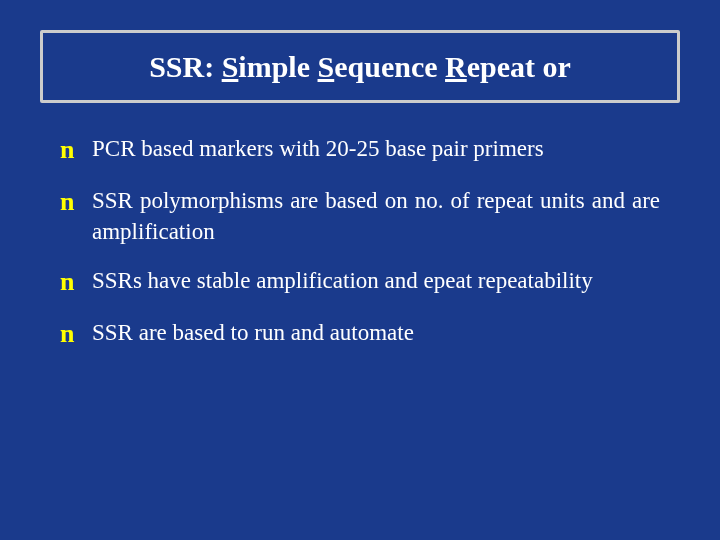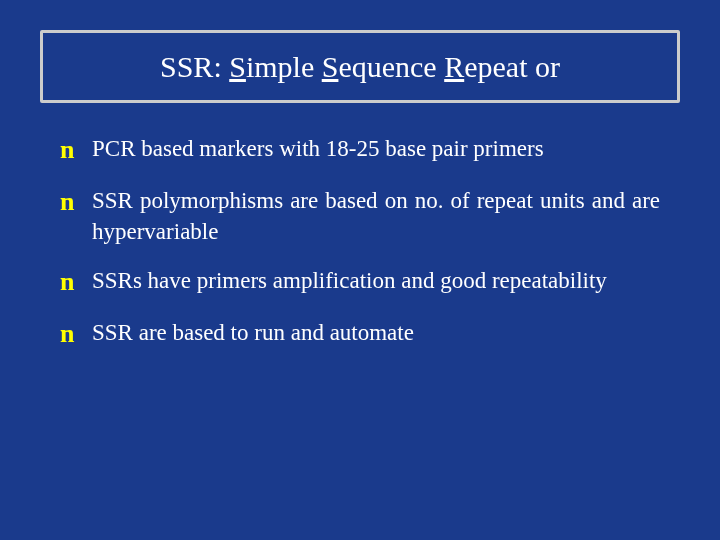--- a/index.html
+++ b/index.html
@@ -33,21 +33,21 @@
       border: 3px solid #cccccc;
       background-color: #1a3a8c;
       padding: 14px 20px;
       text-align: center;
       border-radius: 2px;
     }
 
     .title-text {
       color: #ffffff;
       font-size: 30px;
-      font-weight: normal;
+      font-weight: bold;
       line-height: 1.3;
     }
 
     .title-text .underline {
       text-decoration: underline;
     }
 
     .content-area {
       padding: 10px 20px;
       display: flex;
@@ -85,31 +85,31 @@
   <div class="title-box">
     <div class="title-text">
       <span>SSR: <span class="underline">S</span>imple <span class="underline">S</span>equence <span class="underline">R</span>epeat or</span><br>
     </div>
   </div>
 
   <div class="content-area">
 
     <div class="bullet-item">
       <span class="bullet-n">n</span>
-      <span class="bullet-text">PCR based markers with 18-25 base pair primers</span>
+      <span class="bullet-text">PCR based markers with 20-25 base pair primers</span>
     </div>
 
     <div class="bullet-item">
       <span class="bullet-n">n</span>
-      <span class="bullet-text">SSR polymorphisms are based on no. of repeat units and are hypervariable</span>
+      <span class="bullet-text">SSR polymorphisms are based on no. of repeat units and are amplification</span>
     </div>
 
     <div class="bullet-item">
       <span class="bullet-n">n</span>
-      <span class="bullet-text">SSRs have primers amplification and good repeatability</span>
+      <span class="bullet-text">SSRs have stable amplification and epeat repeatability</span>
     </div>
 
     <div class="bullet-item">
       <span class="bullet-n">n</span>
       <span class="bullet-text">SSR are based to run and automate</span>
     </div>
 
   </div>
 </div>
 

